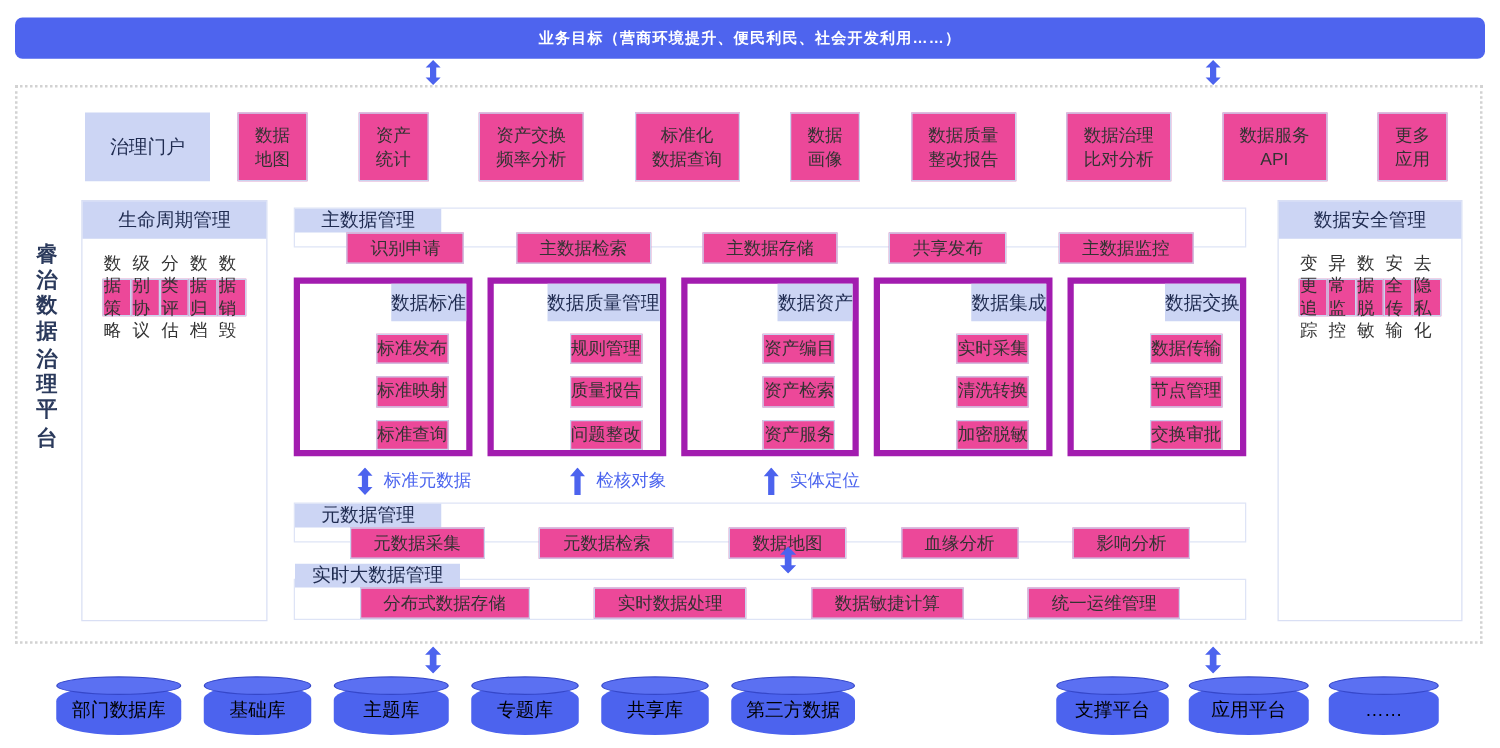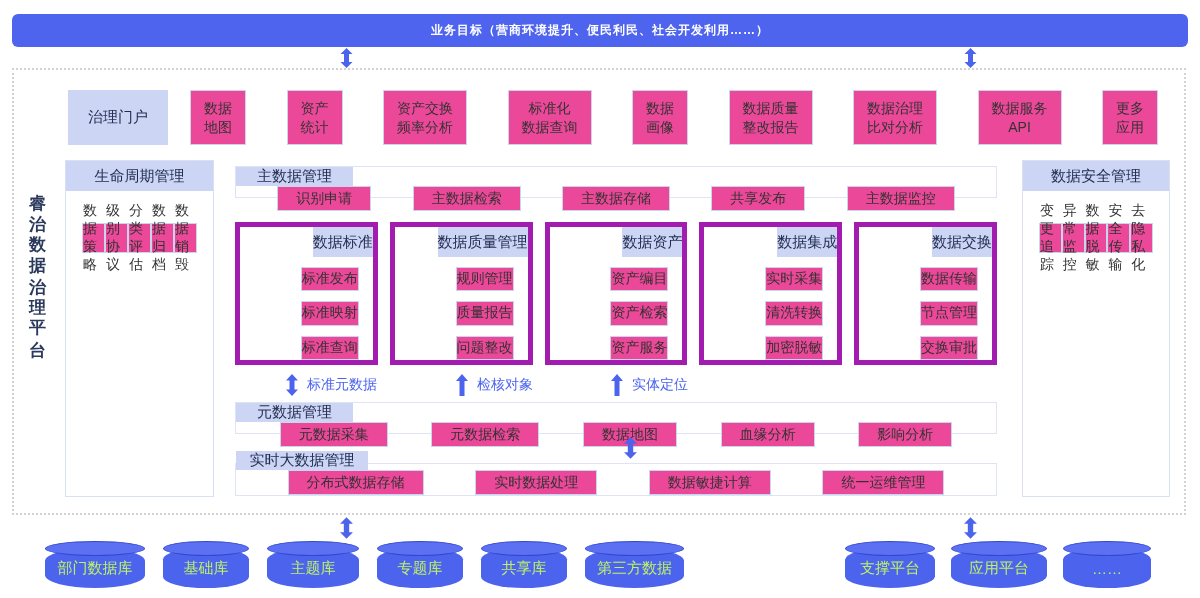--- a/index.html
+++ b/index.html
@@ -52,21 +52,21 @@
   .col .hdrbox{height:30px;flex:none;}
   .col .box{height:29px;margin:10px 14px 0;}
   
   .flow{position:absolute;top:373px;display:flex;align-items:center;gap:8px;
         color:#4a63ee;font-size:14px;height:24px;}
   .arrow{position:absolute;line-height:0;}
   
   .dbrow{position:absolute;top:548px;display:flex;}
   .cyl{
     position:relative;height:40px;background:#4c63ee;border-radius:50px/13px;
-    display:flex;align-items:center;justify-content:center;color:#bef264;font-size:15px;
+    display:flex;align-items:center;justify-content:center;color:#000000;font-size:15px;
     padding:0 12px;box-sizing:border-box;
   }
   .cyl::before{
     content:"";position:absolute;left:0;top:-7px;width:100%;height:15px;
     background:#5b70f2;border:1px solid #3547c9;border-radius:50%;box-sizing:border-box;
   }
   .cyl span{position:relative;z-index:1;}
 </style>
 </head>
 <body>

